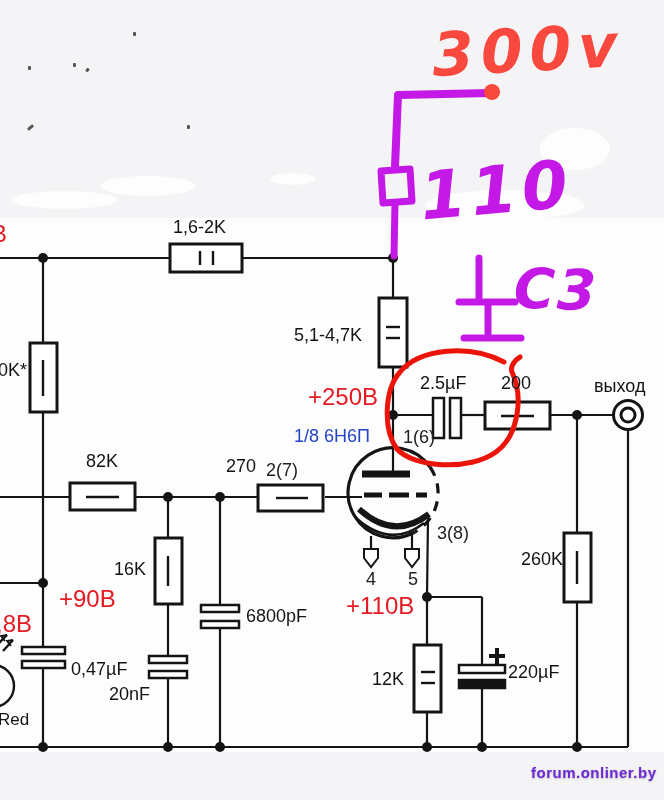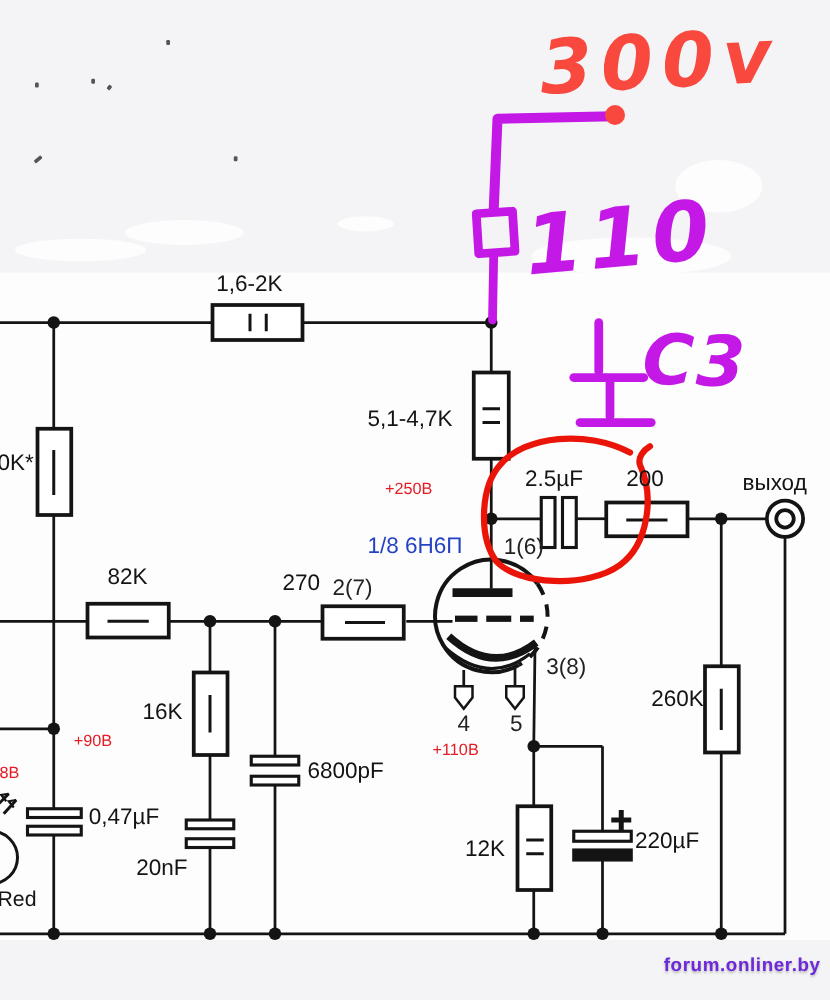--- a/index.html
+++ b/index.html
@@ -19,21 +19,21 @@
   .band{position:absolute;left:0;width:664px;}
   .band.top{top:0;height:218px;background:#f4f4f6;}
   .band.bottom{top:752px;height:48px;background:#f4f4f6;}
   .blob{position:absolute;background:#fdfdfe;border-radius:50%;}
   .speck{position:absolute;width:3px;height:4px;background:#555;border-radius:1px;}
   svg{position:absolute;left:0;top:0;}
   .lbl{
     position:absolute;color:var(--c-wire);font-size:18px;line-height:1.05;
     white-space:nowrap;letter-spacing:0px;
   }
-  .lbl.red{color:var(--c-red);font-size:13px;}
+  .lbl.red{color:var(--c-red);font-size:24px;}
   .lbl.blue{color:var(--c-blue);font-size:18px;}
   .lbl.pin{font-size:18px;color:#222;}
   .hand{
     position:absolute;font-family:"DejaVu Sans",sans-serif;
     font-style:italic;font-weight:bold;white-space:nowrap;line-height:1;
   }
   .hand.red{color:var(--c-hand-red);font-size:60px;letter-spacing:7px;transform:rotate(-3deg);}
   .hand.m110{color:var(--c-magenta);font-size:66px;letter-spacing:5px;transform:rotate(-5deg);}
   .hand.mc3{color:var(--c-magenta);font-size:56px;letter-spacing:2px;transform:rotate(2deg);}
   .watermark{
@@ -212,21 +212,21 @@
   <div class="lbl pin" style="left:266px;top:461px;">2(7)</div>
   <div class="lbl pin" style="left:437px;top:524px;">3(8)</div>
   <div class="lbl pin" style="left:366px;top:570px;">4</div>
   <div class="lbl pin" style="left:408px;top:570px;">5</div>
   <div class="lbl" style="left:226px;top:457px;">270</div>
   <div class="lbl" style="left:86px;top:452px;">82K</div>
   <div class="lbl" style="left:-2px;top:361px;">0K*</div>
   <div class="lbl" style="left:114px;top:560px;">16K</div>
   <div class="lbl red" style="left:59px;top:586px;">+90В</div>
   <div class="lbl red" style="left:-4px;top:611px;">,8В</div>
-  <div class="lbl" style="left:71px;top:644px;">0,47µF</div>
+  <div class="lbl" style="left:71px;top:660px;">0,47µF</div>
   <div class="lbl" style="left:109px;top:685px;">20nF</div>
   <div class="lbl" style="left:246px;top:607px;">6800pF</div>
   <div class="lbl red" style="left:346px;top:593px;">+110В</div>
   <div class="lbl" style="left:372px;top:670px;">12K</div>
   <div class="lbl" style="left:508px;top:663px;">220µF</div>
   <div class="lbl" style="left:521px;top:550px;">260K</div>
   <div class="lbl" style="left:-2px;top:711px;font-size:17px;">Red</div>
   <div class="lbl red" style="left:-9px;top:221px;">В</div>
 
   <div class="hand red" style="left:432px;top:20px;">300v</div>

